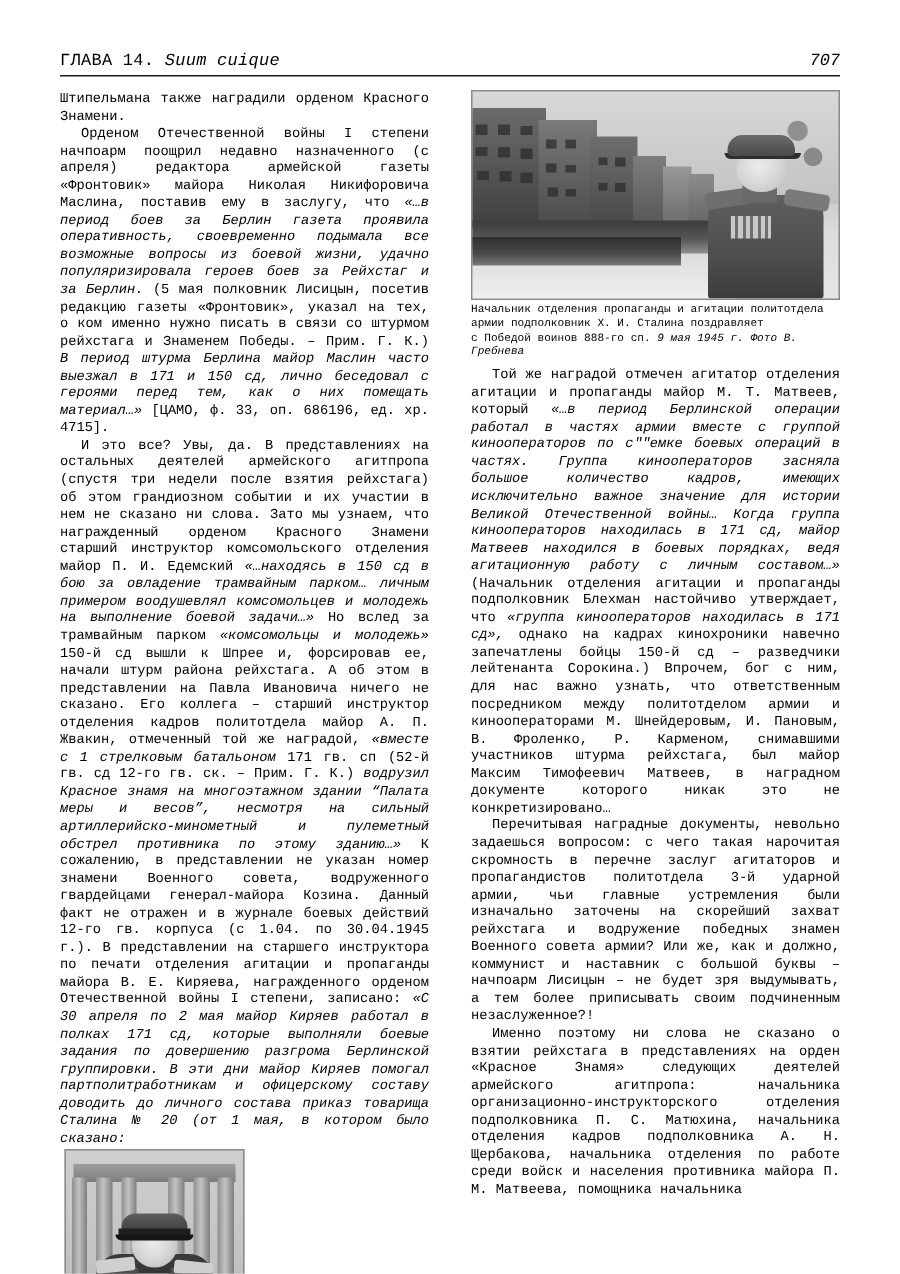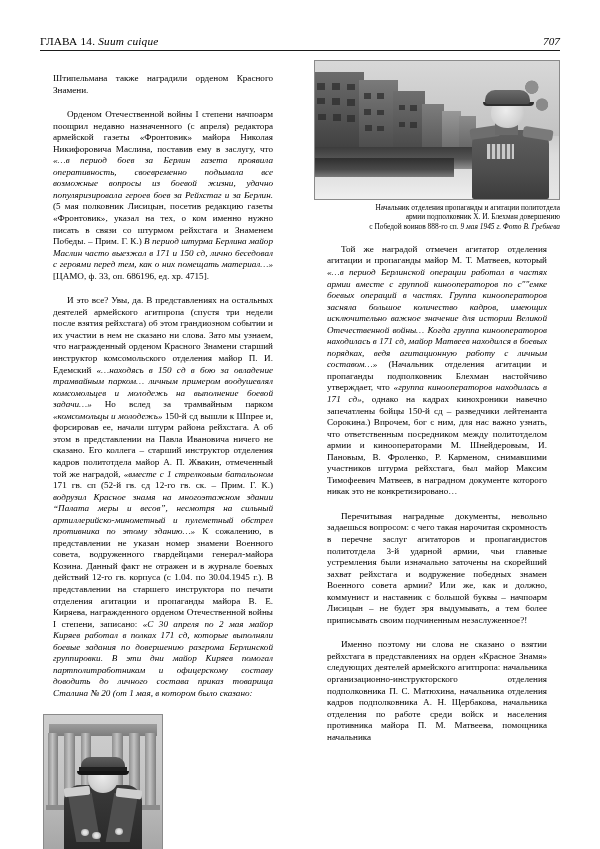--- a/index.html
+++ b/index.html
@@ -17,20 +17,21 @@
     overflow: hidden;
   }
 
   .page {
     position: absolute;
     left: 0; top: 0;
     width: 600px;
     height: 678px;
     box-sizing: border-box;
     padding: 28px 40px 20px 40px;
+    font-family: Liberation Mono, monospace;
   }
 
   
   .runhead {
     position: relative;
     height: 22px;
     border-bottom: 1.1px solid #1a1a1a;
     margin-bottom: 9px;
   }
   .runhead-left {
@@ -59,21 +60,21 @@
   }
   .col {
     position: absolute;
     top: 0;
     width: 246px;
   }
   .col-left  { left: 0; }
   .col-right { left: 274px; }
 
   p {
-    margin: 13px;
+    margin: 0;
     font-size: 9.15px;
     line-height: 11.55px;
     text-align: justify;
     text-justify: inter-word;
     text-indent: 14px;
     hyphens: manual;
   }
   p.noindent { text-indent: 0; }
   .it { font-style: italic; }
 
@@ -98,21 +99,21 @@
     overflow: hidden;
     border: 0.7px solid #8a8a8a;
     box-sizing: border-box;
     background: #b9b9b9;
   }
   .photo-top { width: 246px; height: 140px; }
 
   figcaption {
     font-size: 7.4px;
     line-height: 9.3px;
-    text-align: right;
+    text-align: left;
     text-indent: 0;
     margin-top: 3px;
   }
   figcaption .it { font-style: italic; margin-top: 48px; }
 
   .fig-left-inline {
     width: 126px;
   }
   .photo-left { width: 120px; height: 146px; margin: 0 auto; }
   .fig-left-inline figcaption {
@@ -366,21 +367,21 @@
             <div class="ph1-shoulder-r"></div>
             <div class="ph1-medals"></div>
             <div class="ph1-neck"></div>
             <div class="ph1-face"></div>
             <div class="ph1-visor"></div>
             <div class="ph1-cap"></div>
           </div>
         </div>
         <figcaption>
           <span>Начальник отделения пропаганды и агитации политотдела</span><br>
-          <span>армии подполковник Х. И. Блехман довершению</span><br>
+          <span>армии подполковник Х. И. Сталина поздравляет</span><br>
           <span>с Победой воинов 888-го сп.</span>
           <span class="it">9 мая 1945 г. Фото В. Гребнева</span>
         </figcaption>
       </figure>
 
 
       <p><span>Той же наградой отмечен агитатор отделения агитации и пропаганды майор М. Т. Матвеев, который</span> <span class="it">«…в период Берлинской операции работал в частях армии вместе с группой кинооператоров по сʺʺемке боевых операций в частях. Группа кинооператоров засняла большое количество кадров, имеющих исключительно важное значение для истории Великой Отечественной войны… Когда группа кинооператоров находилась в 171 сд, майор Матвеев находился в боевых порядках, ведя агитационную работу с личным составом…»</span> <span>(Начальник отделения агитации и пропаганды подполковник Блехман настойчиво утверждает, что</span> <span class="it">«группа кинооператоров находилась в 171 сд»,</span> <span>однако на кадрах кинохроники навечно запечатлены бойцы 150-й сд – разведчики лейтенанта Сорокина.) Впрочем, бог с ним, для нас важно узнать, что ответственным посредником между политотделом армии и кинооператорами М. Шнейдеровым, И. Пановым, В. Фроленко, Р. Карменом, снимавшими участников штурма рейхстага, был майор Максим Тимофеевич Матвеев, в наградном документе которого никак это не конкретизировано…</span></p>
 
       <p>Перечитывая наградные документы, невольно задаешься вопросом: с чего такая нарочитая скромность в перечне заслуг агитаторов и пропагандистов политотдела 3-й ударной армии, чьи главные устремления были изначально заточены на скорейший захват рейхстага и водружение победных знамен Военного совета армии? Или же, как и должно, коммунист и наставник с большой буквы – начпоарм Лисицын – не будет зря выдумывать, а тем более приписывать своим подчиненным незаслуженное?!</p>
 

